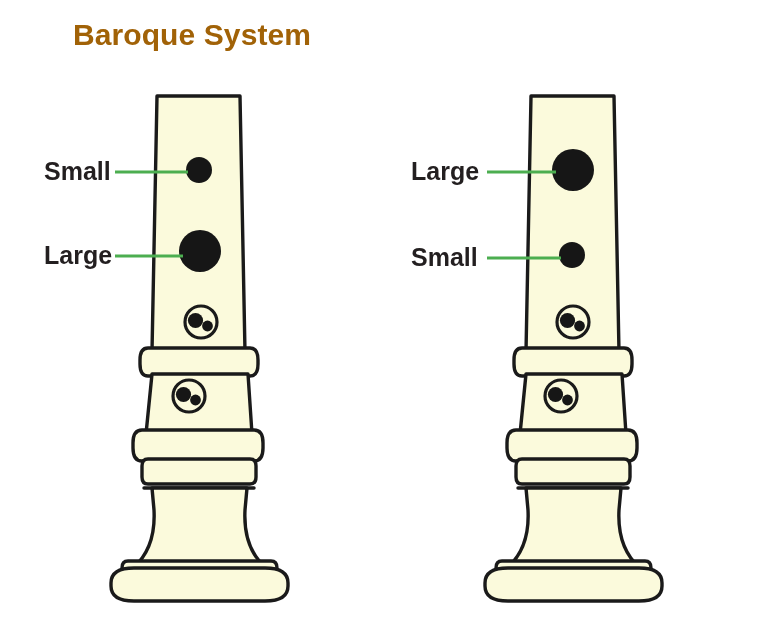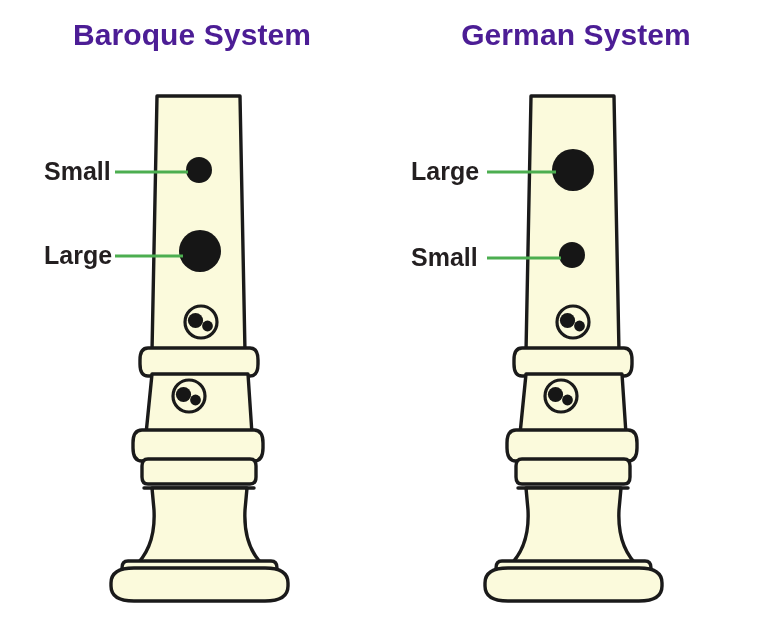--- a/index.html
+++ b/index.html
@@ -20,21 +20,21 @@
     width: 768px;
     height: 637px;
   }
   .panel-title {
     position: absolute;
     top: 18px;
     font-family: "Liberation Sans", sans-serif;
     font-weight: bold;
     font-size: 30px;
     letter-spacing: 0.1px;
-    color: #4c1d95;
+    color: #a16207;
     text-align: center;
     white-space: nowrap;
     user-select: none;
   }
   #title-baroque { left: 0px;   width: 384px; }
   #title-german  { left: 384px; width: 384px; }
 
   .hole-label {
     position: absolute;
     font-family: "Liberation Sans", sans-serif;
@@ -51,21 +51,20 @@
 
   svg.art { position: absolute; left: 0; top: 0; }
 </style>
 </head>
 <body>
 
 <div class="figure">
 
   <div class="panel-title" id="title-baroque">Baroque System</div>
 
-  <div class="panel-title" id="title-german">German System</div>
 
   <div class="hole-label" id="label-baroque-small">Small</div>
 
   <div class="hole-label" id="label-baroque-large">Large</div>
 
   <div class="hole-label" id="label-german-large">Large</div>
 
   <div class="hole-label" id="label-german-small">Small</div>
 
   <svg class="art" width="768" height="637" viewBox="0 0 768 637">

